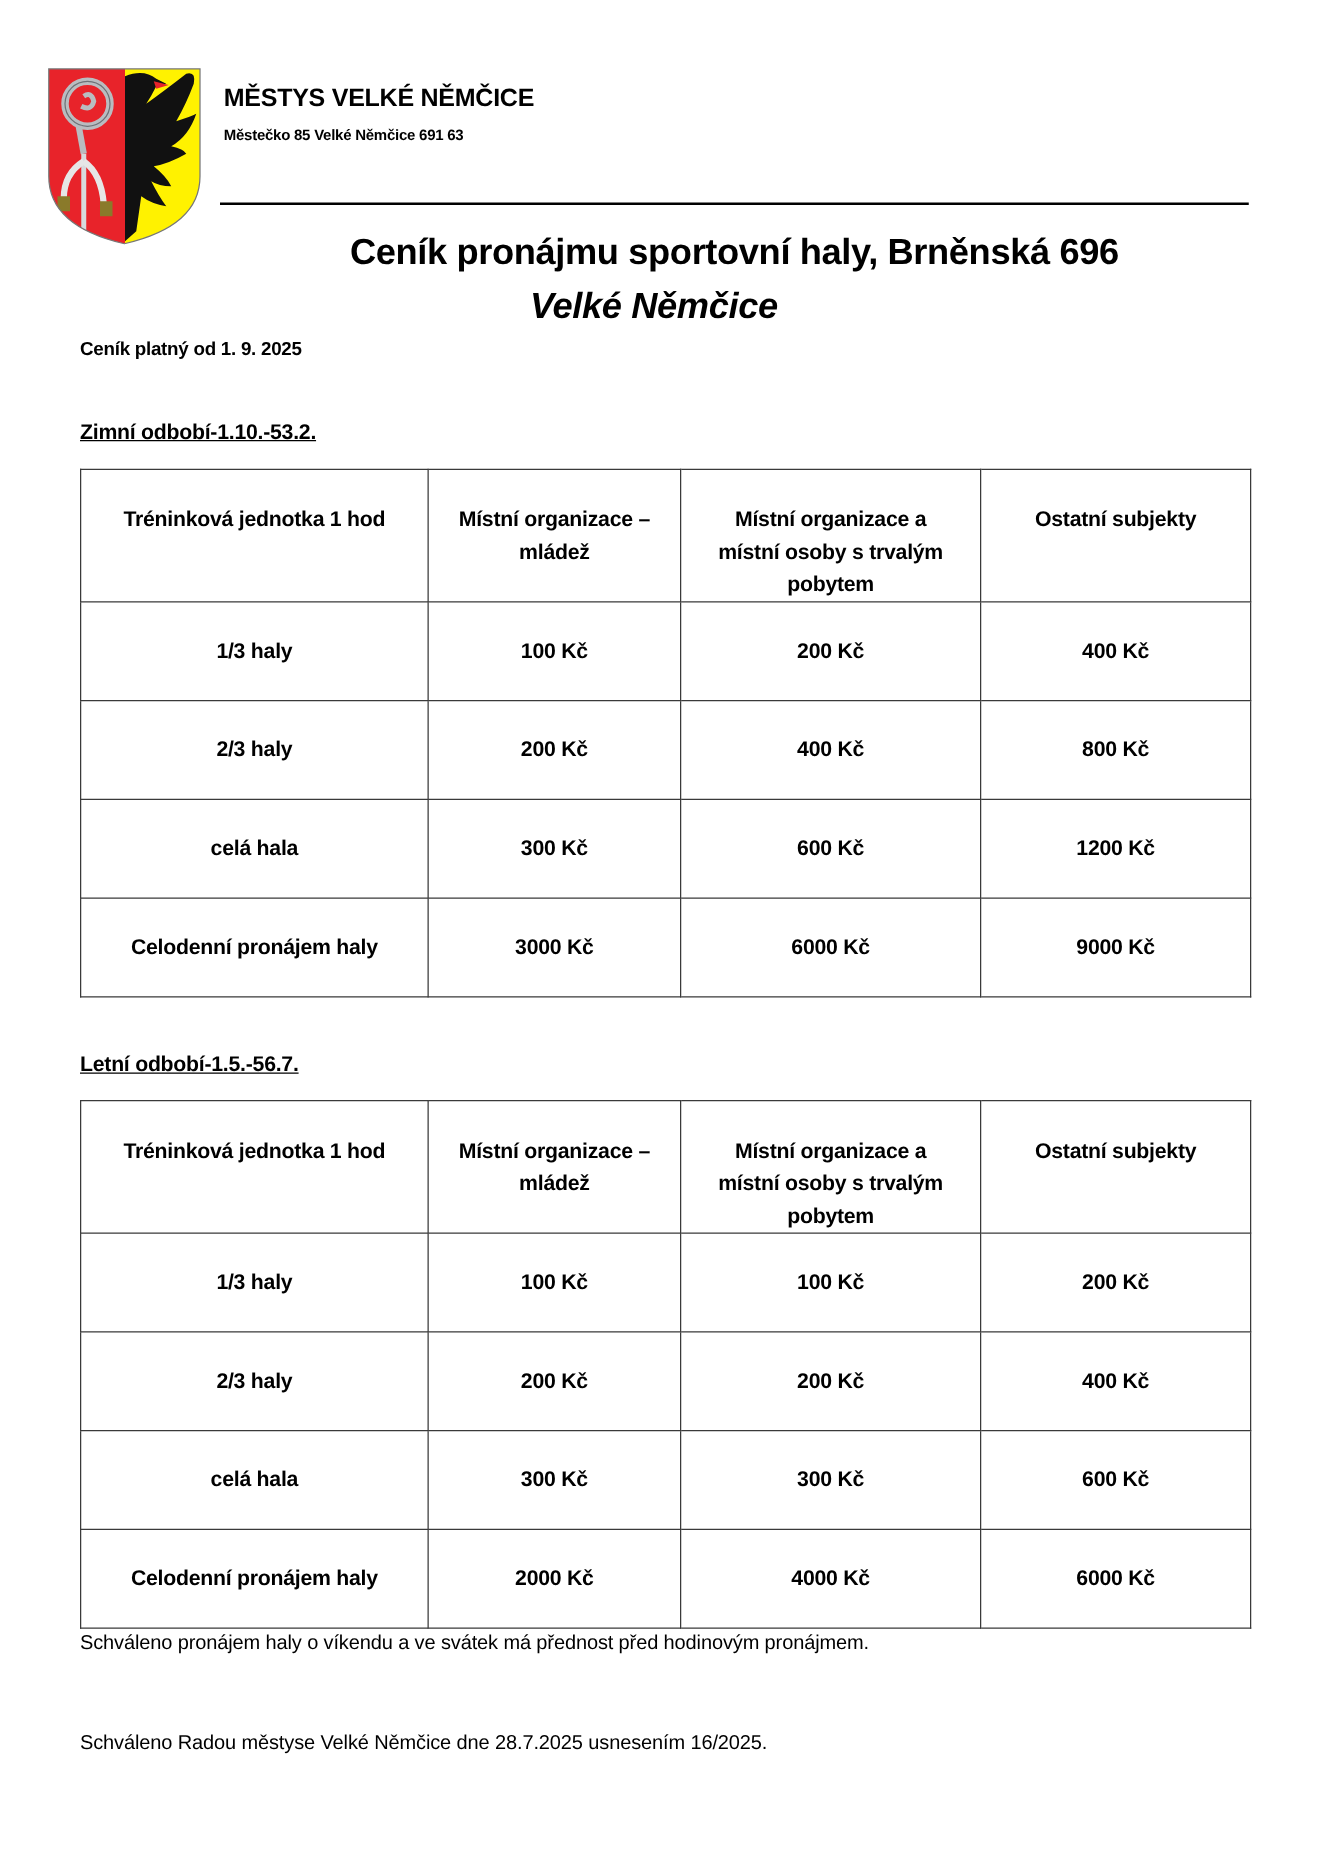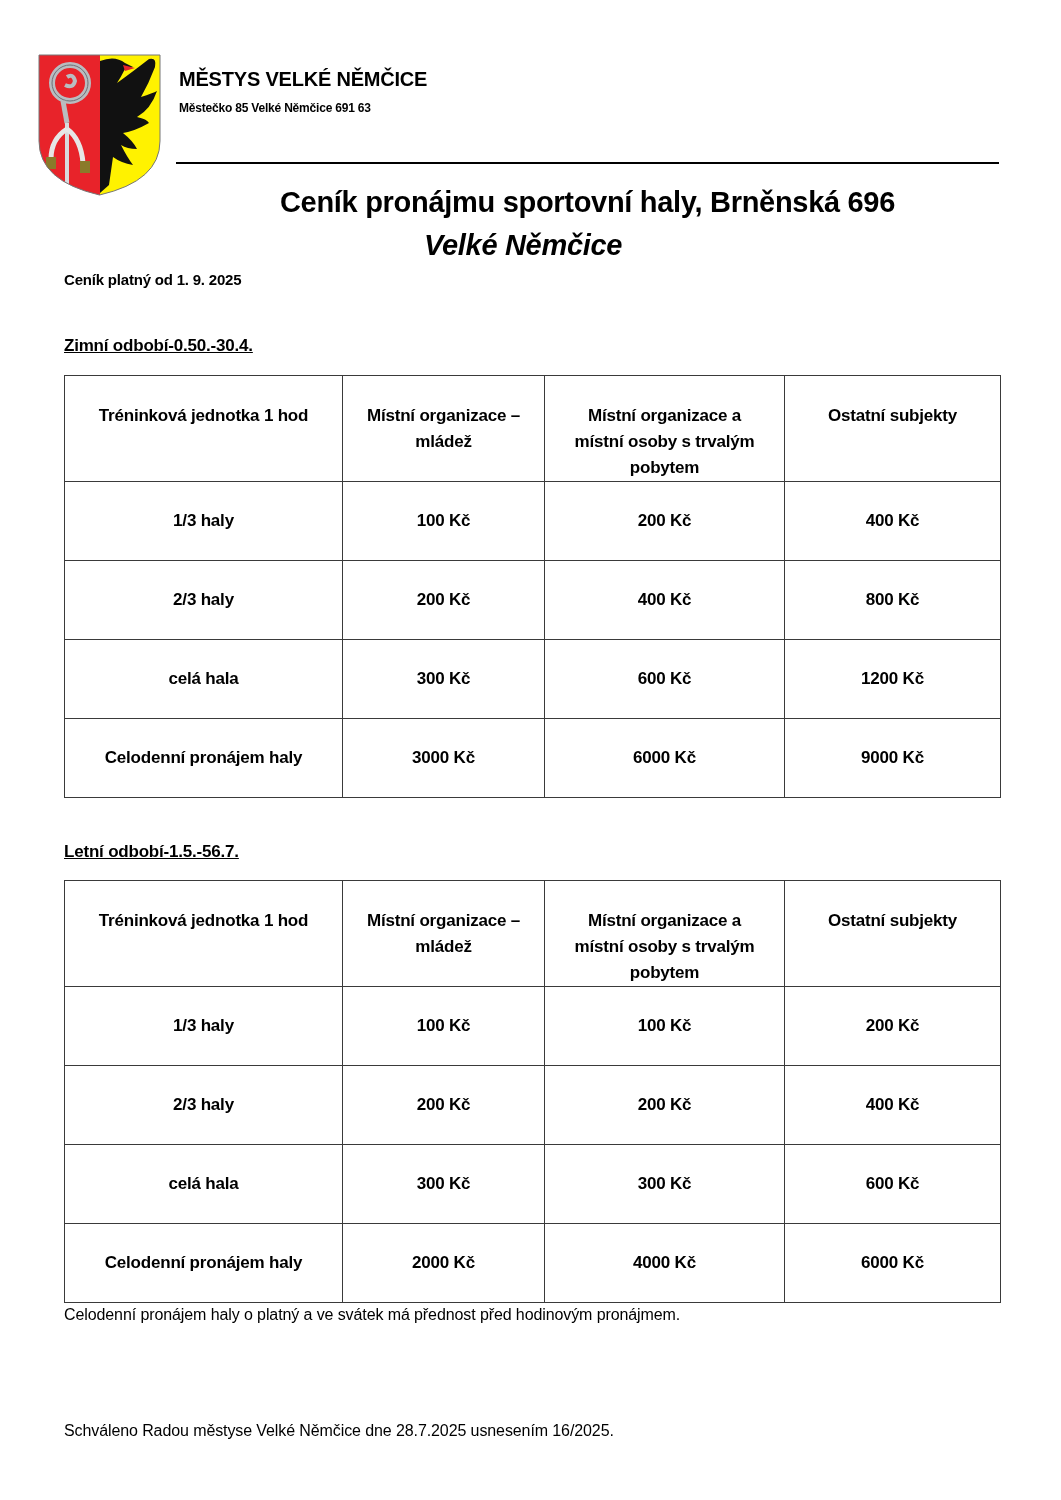--- a/index.html
+++ b/index.html
@@ -123,21 +123,20 @@
       top: 1306px;
       font-size: 16px;
       letter-spacing: -0.1px;
     }
     .approval {
       position: absolute;
       left: 64px;
       top: 1386px;
       font-size: 16px;
       letter-spacing: -0.1px;
-      margin-top: 36px;
     }
   </style>
 </head>
 <body>
 
 <svg class="crest" viewBox="0 0 125 144">
   <defs>
     <clipPath id="shieldClip">
       <path d="M2 2 H123 V88 Q123 128 62.5 142 Q2 128 2 88 Z"></path>
     </clipPath>
@@ -168,21 +167,21 @@
 
 <div class="org-name">MĚSTYS VELKÉ NĚMČICE</div>
 <div class="org-address">Městečko 85 Velké Němčice 691 63</div>
 <div class="header-rule"></div>
 
 <div class="title-line1">Ceník pronájmu sportovní haly, Brněnská 696</div>
 <div class="title-line2">Velké Němčice</div>
 
 <div class="valid-from">Ceník platný od 1. 9. 2025</div>
 
-<div class="season-heading winter">Zimní odbobí-0.50.-30.4.</div>
+<div class="season-heading winter">Zimní odbobí-1.10.-53.2.</div>
 <table class="price-table winter">
   <colgroup>
       <col class="c1">
       <col class="c2">
       <col class="c3">
       <col class="c4">
     </colgroup>
   <thead>
     <tr>
       <th>Tréninková jednotka 1 hod</th>
@@ -256,14 +255,14 @@
     </tr>
     <tr>
       <td>Celodenní pronájem haly</td>
       <td>2000 Kč</td>
       <td>4000 Kč</td>
       <td>6000 Kč</td>
     </tr>
   </tbody>
 </table>
 
-<div class="note">Celodenní pronájem haly o platný a ve svátek má přednost před hodinovým pronájmem.</div>
+<div class="note">Schváleno pronájem haly o víkendu a ve svátek má přednost před hodinovým pronájmem.</div>
 <div class="approval">Schváleno Radou městyse Velké Němčice dne 28.7.2025 usnesením 16/2025.</div>
 
 </body></html>

